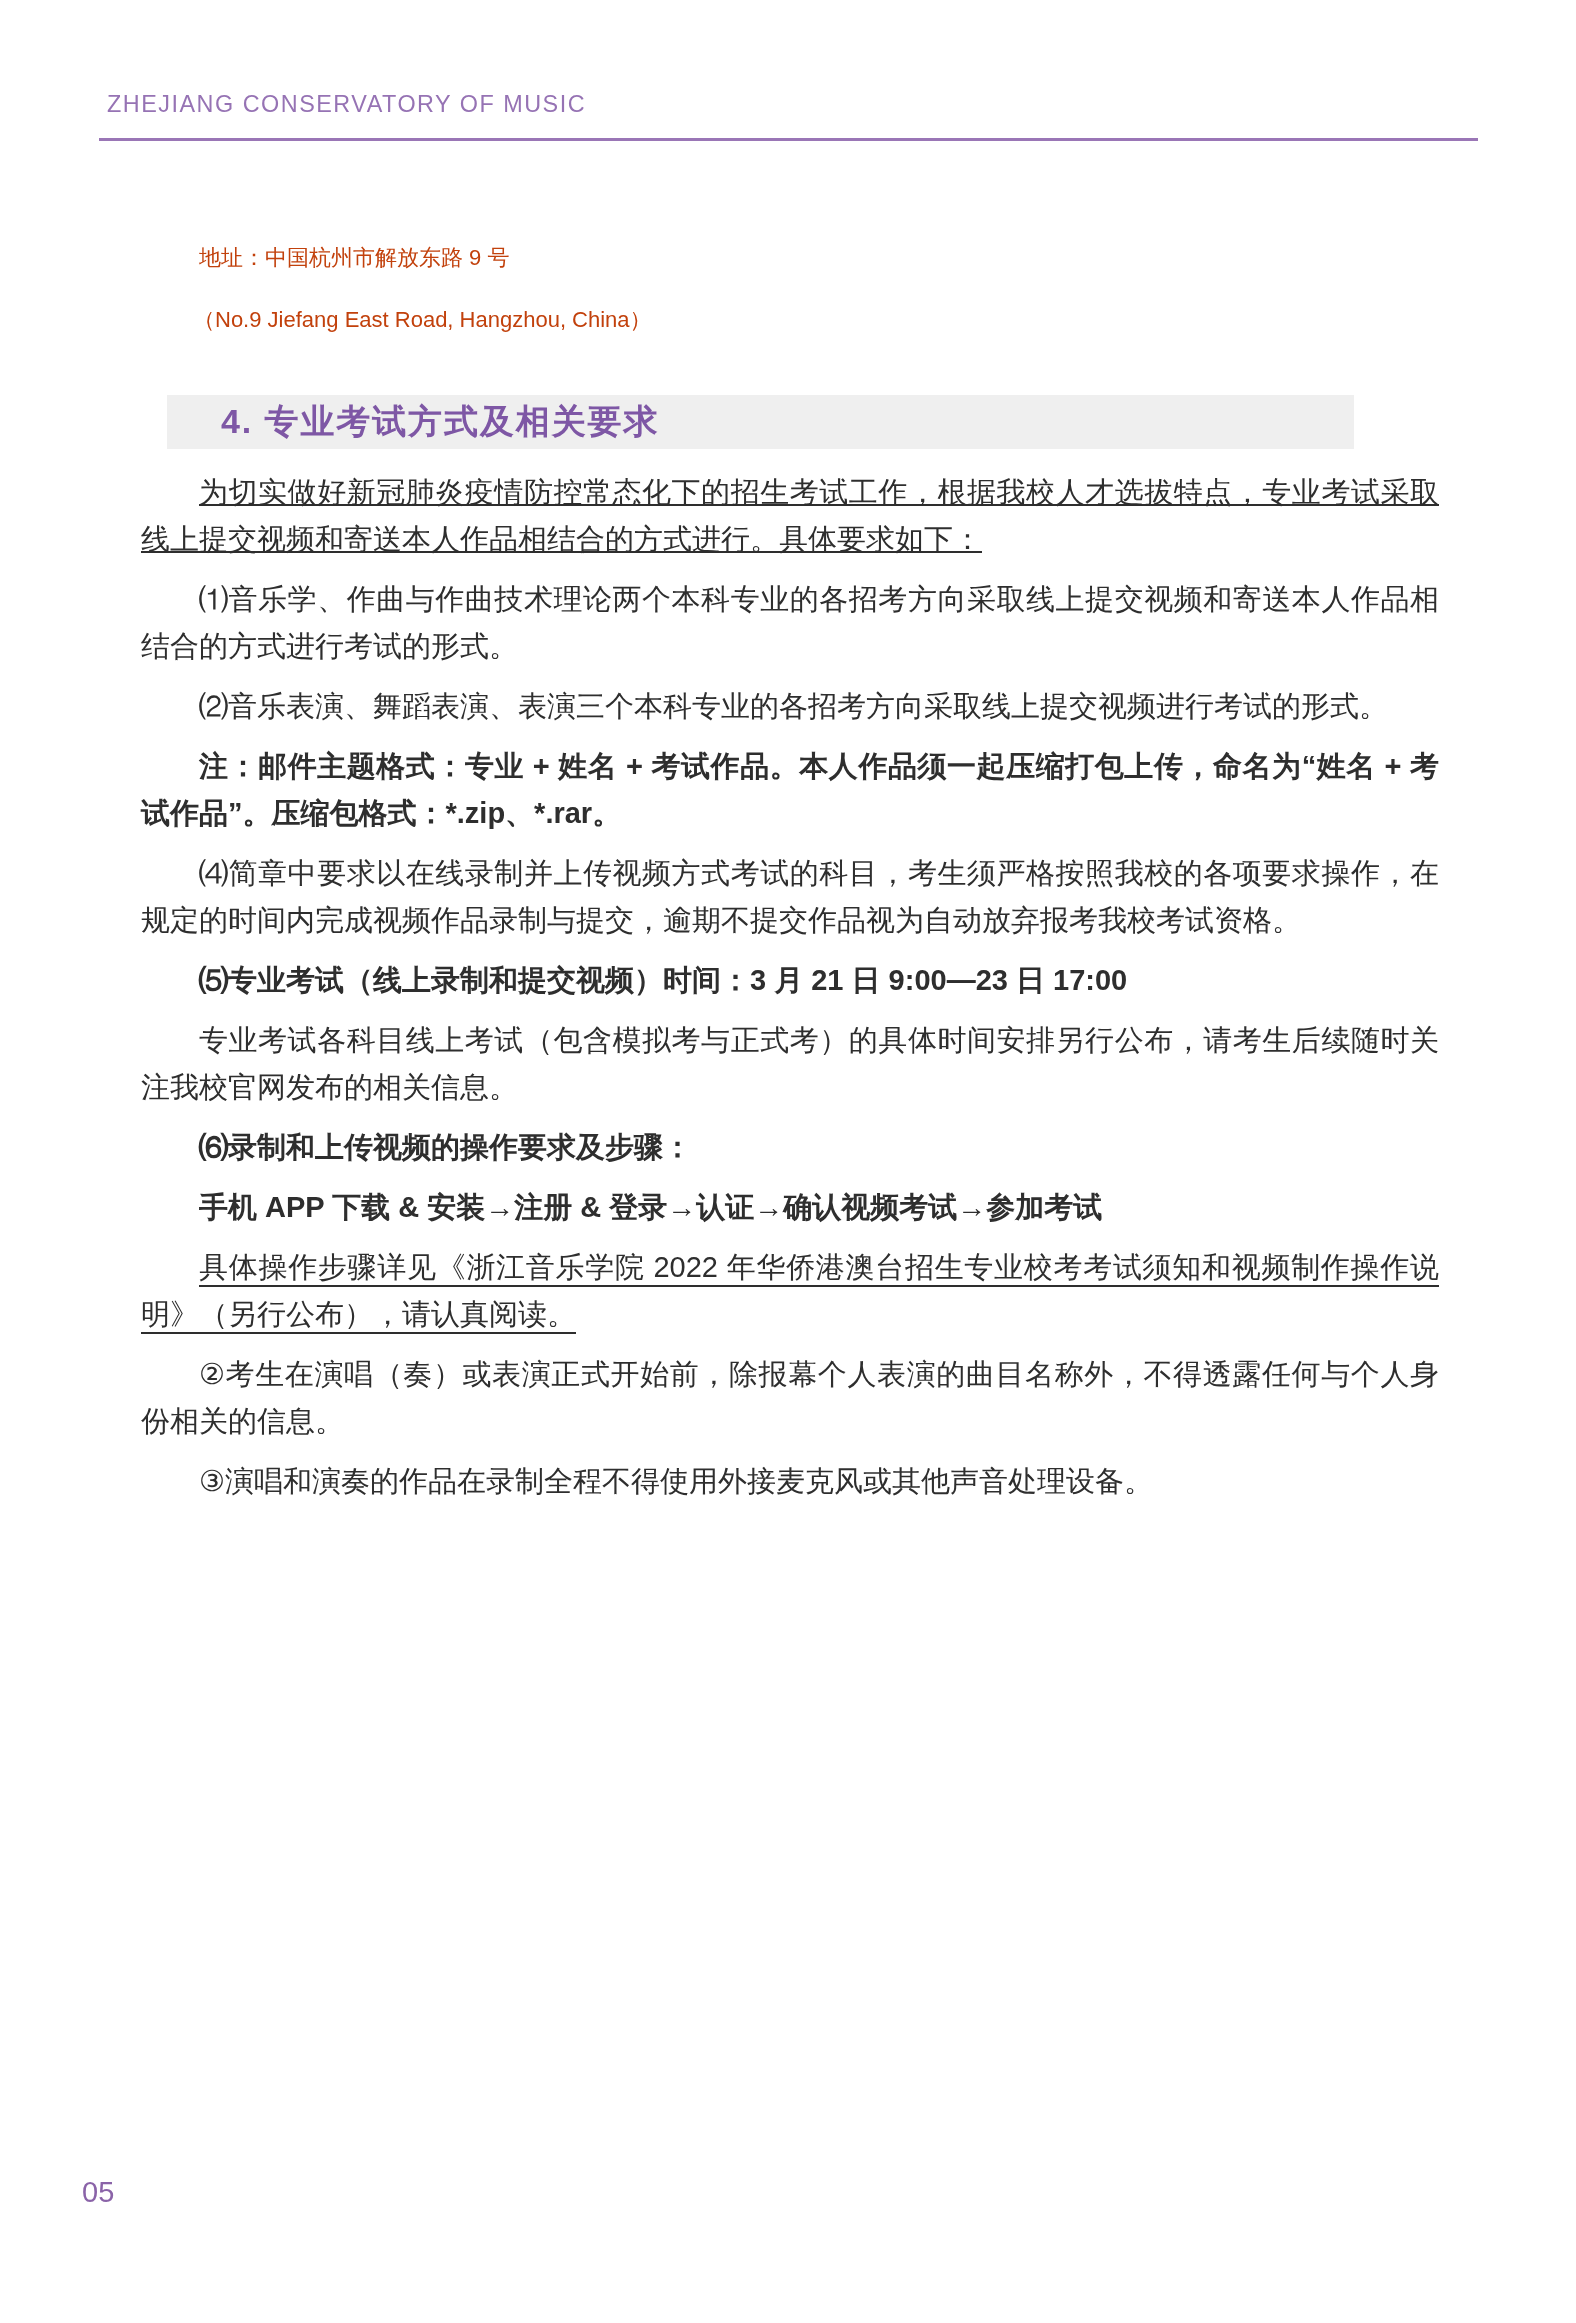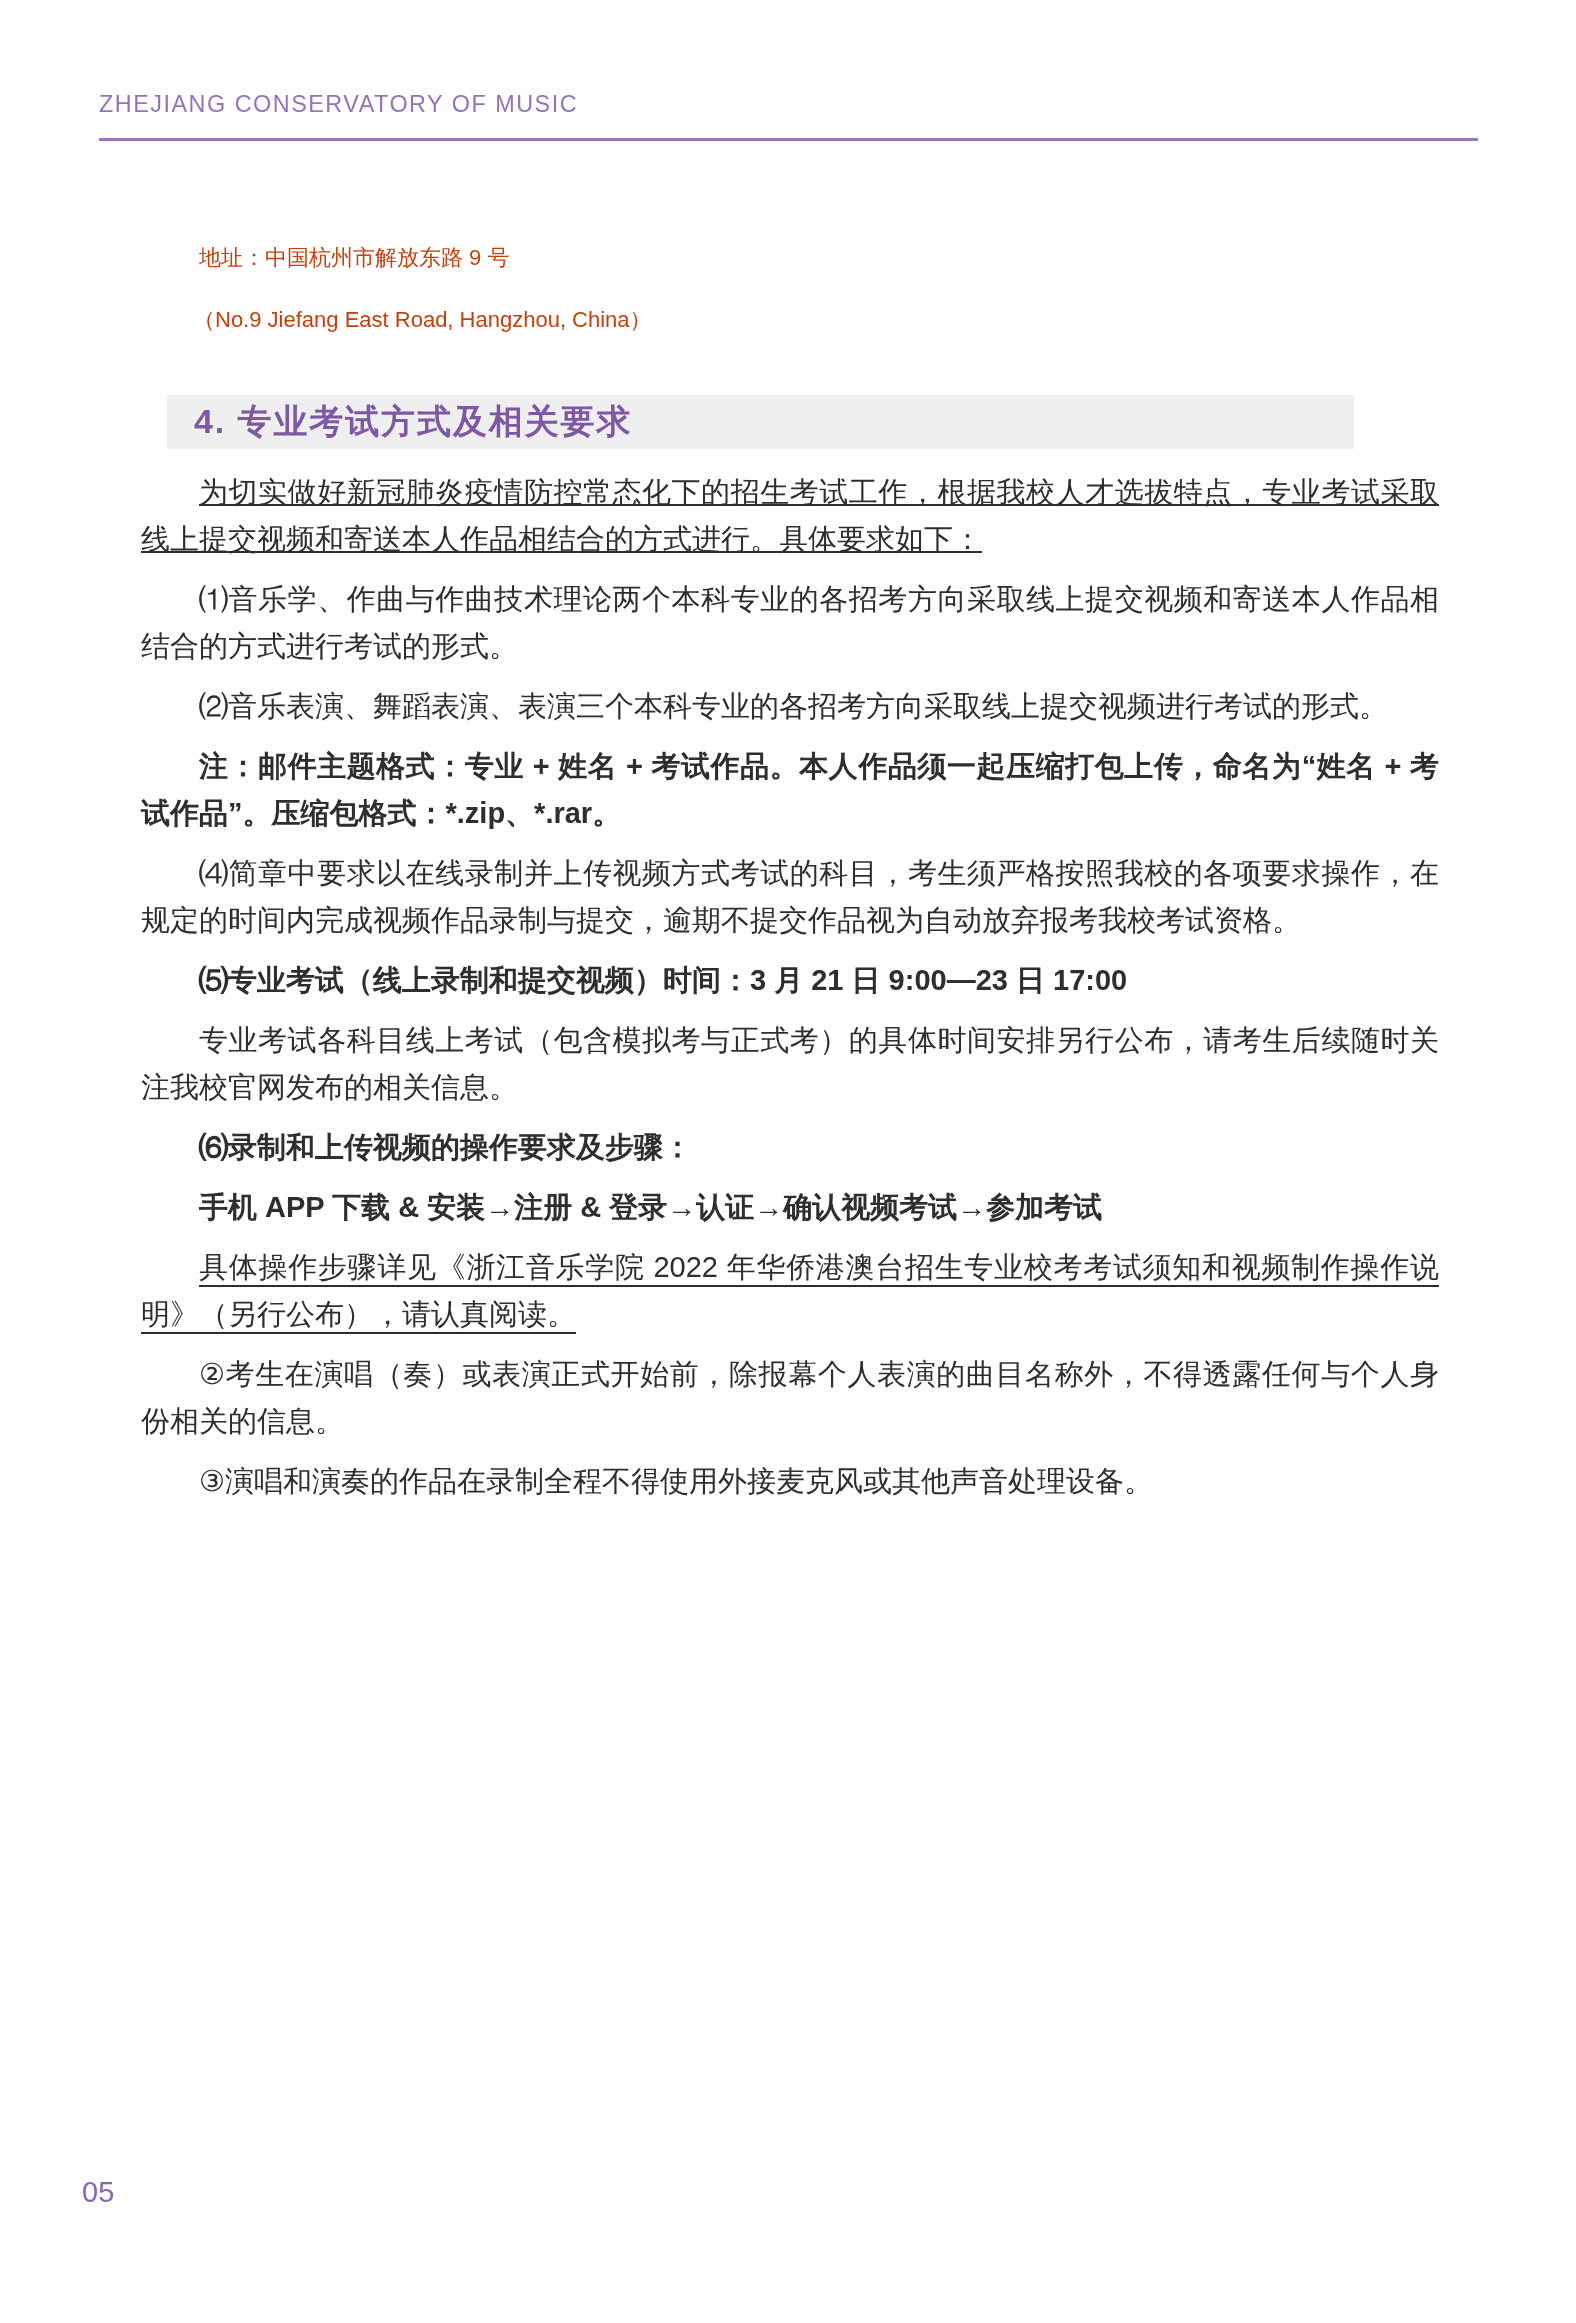--- a/index.html
+++ b/index.html
@@ -7,21 +7,21 @@
     position: relative;
     width: 1577px;
     height: 2324px;
     background: #ffffff;
     overflow: hidden;
     font-family: "Liberation Sans", "DejaVu Sans", sans-serif;
     color: #2e2e2e;
   }
   .brand {
     position: absolute;
-    left: 99px;
+    left: 107px;
     top: 91px;
     font-size: 23.4px;
     letter-spacing: 1.5px;
     color: #9673b4;
   }
   .brand-rule {
     position: absolute;
     left: 99px;
     top: 138px;
     width: 1379px;
@@ -43,21 +43,21 @@
   .addr-en { margin-left: 52px; margin-top: 15px; }
   .section-bar {
     margin-top: 52px;
     margin-left: 26px;
     width: 1187px;
     height: 54px;
     background: #efefef;
     display: flex;
     align-items: center;
     box-sizing: border-box;
-    padding-left: 27px;
+    padding-left: 54px;
   }
   .section-title {
     font-size: 34px;
     font-weight: bold;
     letter-spacing: 1.9px;
     color: #7e57a5;
   }
   .para {
     font-size: 29px;
     line-height: 47px;

